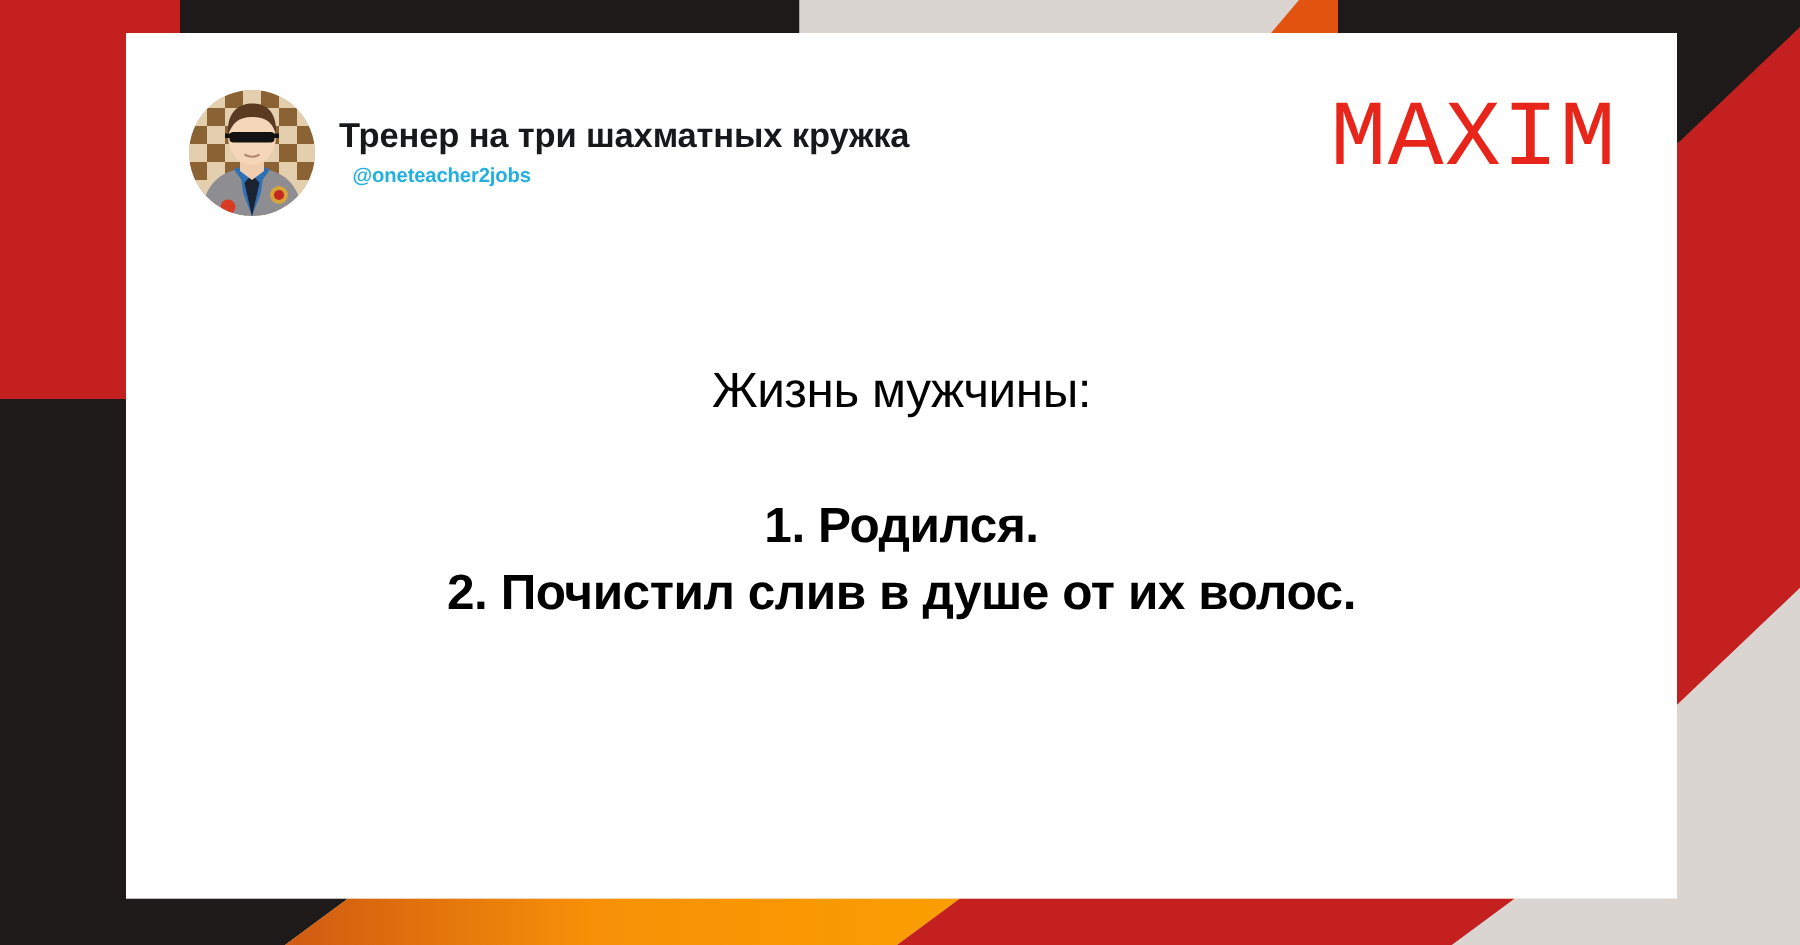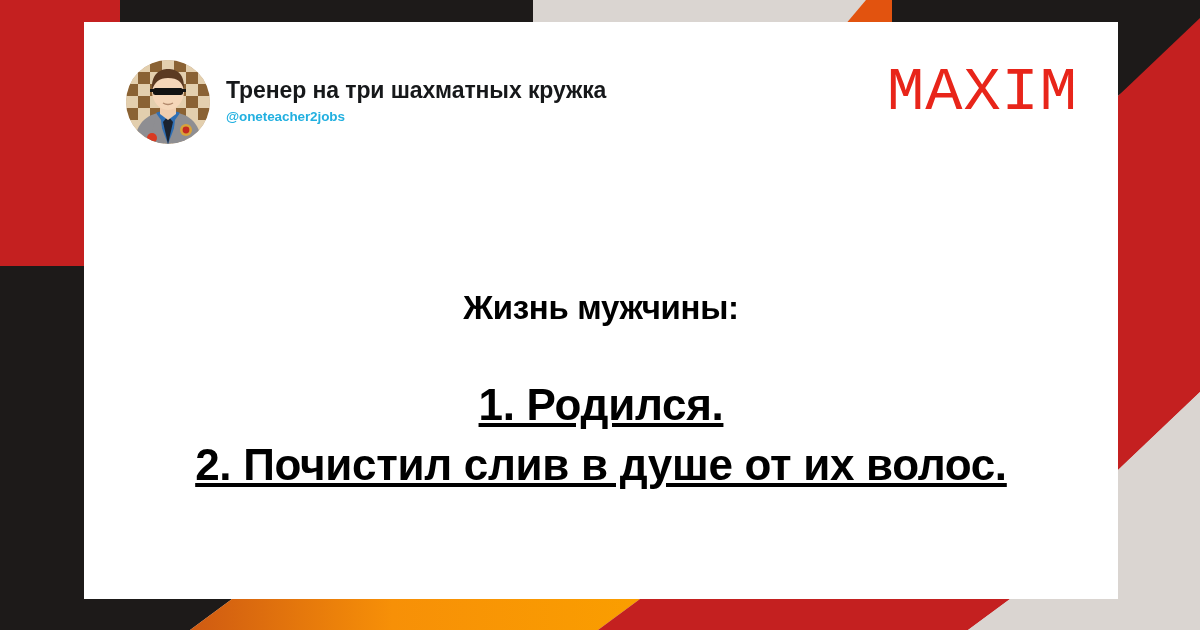--- a/index.html
+++ b/index.html
@@ -85,20 +85,21 @@
   }
 
   #handle {
     margin-top: 7px;
     font-size: 13.5px;
     font-weight: bold;
     color: #22b0e0;
     letter-spacing: -0.1px;
     line-height: 1.1;
     white-space: nowrap;
+    margin-left: 9px;
   }
 
   #brand-logo {
     font-family: Liberation Mono, monospace;
     font-size: 62px;
     line-height: 1;
     font-weight: normal;
     color: #e8251a;
     letter-spacing: 1px;
     padding-top: 4px;
@@ -114,34 +115,32 @@
     top: 215px;
     text-align: center;
     color: #000000;
     font-weight: bold;
     font-size: 33px;
     line-height: 1.38;
     letter-spacing: -0.3px;
   }
 
   #tweet-heading {
-    font-weight: bold;
+    font-weight: normal;
     font-size: 33px;
-    margin-top: 48px;
   }
 
   #tweet-spacer {
     height: 44px;
   }
 
   .tweet-line {
     font-weight: bold;
-    font-size: 44px;
-    white-space: nowrap;
-    text-decoration: underline;
+    font-size: 33px;
+    white-space: nowrap;
   }
 </style>
 </head>
 <body>
 
 <div id="stage">
 
   <svg class="bg-layer" viewBox="0 0 1200 630" preserveAspectRatio="none" xmlns="http://www.w3.org/2000/svg">
 
     <defs>

